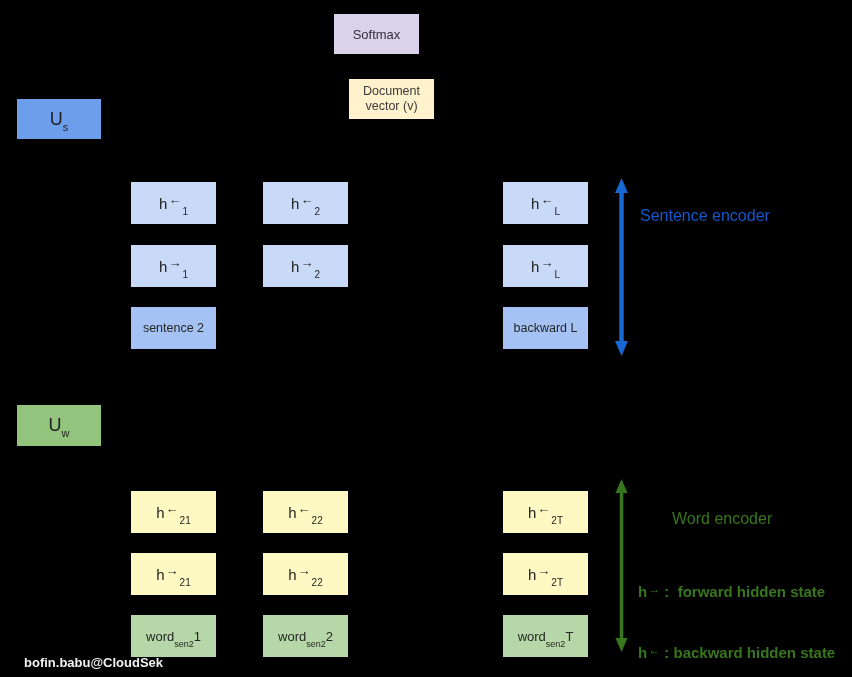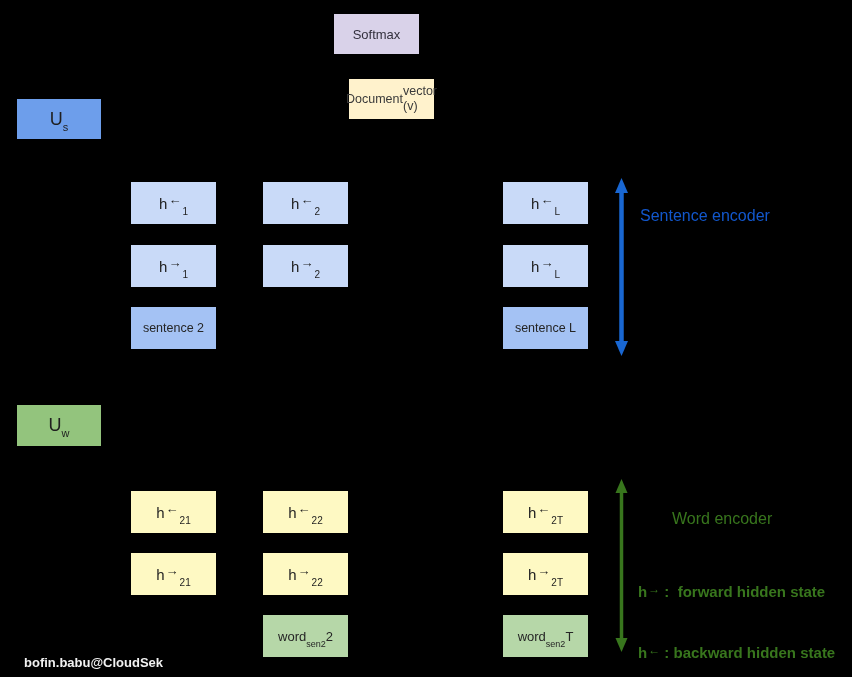--- a/index.html
+++ b/index.html
@@ -25,21 +25,21 @@
   .lavender{background:#d9d2e9}
   .cream{background:#fff2cc}
   
   .hlbl{white-space:nowrap}
   .arr{font-weight:700;position:relative;top:-5px;font-size:13px;margin-left:1px}
   .sbx{position:relative;top:6px;font-size:10px;margin-left:1px}
   .sbw{position:relative;top:6px;font-size:9px}
   .ulbl{font-size:18px}
   .usub{position:relative;top:6px;font-size:11px}
   .input-box{font-size:12.5px;color:#252525}
-  .two-line{flex-direction:row;line-height:15px;font-size:12.5px;color:#3a3a3a;text-align:left}
+  .two-line{flex-direction:column;line-height:15px;font-size:12.5px;color:#3a3a3a;text-align:right}
   .softmax-box{font-size:13px;color:#33303d}
   
   .enc-label{position:absolute;font-weight:400;font-size:16px;white-space:nowrap}
   .blue-text{color:#1257cc}
   .green-text{color:#38761d}
   .legend{position:absolute;left:638px;top:543px;color:#38761d;font-size:15px;
           font-weight:600;line-height:19.5px;white-space:pre}
   .legend .arr{font-size:12px;top:-4px}
   .varrow{position:absolute}
   .credit{position:absolute;left:24px;top:655px;color:#f1f1f1;font-size:13px;font-weight:700}
@@ -79,21 +79,21 @@
     <span class="hlbl"><span>h</span><span class="arr">→</span><span class="sbx">2</span></span>
   </div>
   <div class="box blue-light c3 r-sf">
     <span class="hlbl"><span>h</span><span class="arr">→</span><span class="sbx">L</span></span>
   </div>
 
   <div class="box blue-mid input-box c1 r-si">
     <span>sentence 2</span>
   </div>
   <div class="box blue-mid input-box c3 r-si">
-    <span>sentence L</span>
+    <span>backward L</span>
   </div>
 
   <svg class="varrow" style="left:613px;top:178px" width="17" height="178" viewBox="0 0 17 178">
     <line x1="8.5" y1="12" x2="8.5" y2="166" stroke="#1967d2" stroke-width="4.5"></line>
     <polygon points="8.5,0 2,15 15,15" fill="#1967d2"></polygon>
     <polygon points="8.5,178 2,163 15,163" fill="#1967d2"></polygon>
   </svg>
   <div class="enc-label blue-text" style="left:640px;top:207px">Sentence encoder</div>
 
   <div class="box green-strong" style="left:17px;top:405px;width:84px;height:41px">
@@ -113,20 +113,23 @@
   <div class="box green-light c1 r-wf">
     <span class="hlbl"><span>h</span><span class="arr">→</span><span class="sbx">21</span></span>
   </div>
   <div class="box green-light c2 r-wf">
     <span class="hlbl"><span>h</span><span class="arr">→</span><span class="sbx">22</span></span>
   </div>
   <div class="box green-light c3 r-wf">
     <span class="hlbl"><span>h</span><span class="arr">→</span><span class="sbx">2T</span></span>
   </div>
 
+  <div class="box green-mid input-box c1 r-wi">
+    <span class="hlbl"><span style="font-size:13px">word</span><span class="sbw">sen2</span><span style="font-size:13px">1</span></span>
+  </div>
   <div class="box green-mid input-box c2 r-wi">
     <span class="hlbl"><span style="font-size:13px">word</span><span class="sbw">sen2</span><span style="font-size:13px">2</span></span>
   </div>
   <div class="box green-mid input-box c3 r-wi">
     <span class="hlbl"><span style="font-size:13px">word</span><span class="sbw">sen2</span><span style="font-size:13px">T</span></span>
   </div>
 
   <svg class="varrow" style="left:614px;top:479px" width="15" height="173" viewBox="0 0 15 173">
     <line x1="7.5" y1="11" x2="7.5" y2="162" stroke="#38761d" stroke-width="3.5"></line>
     <polygon points="7.5,0 1.5,14 13.5,14" fill="#38761d"></polygon>

